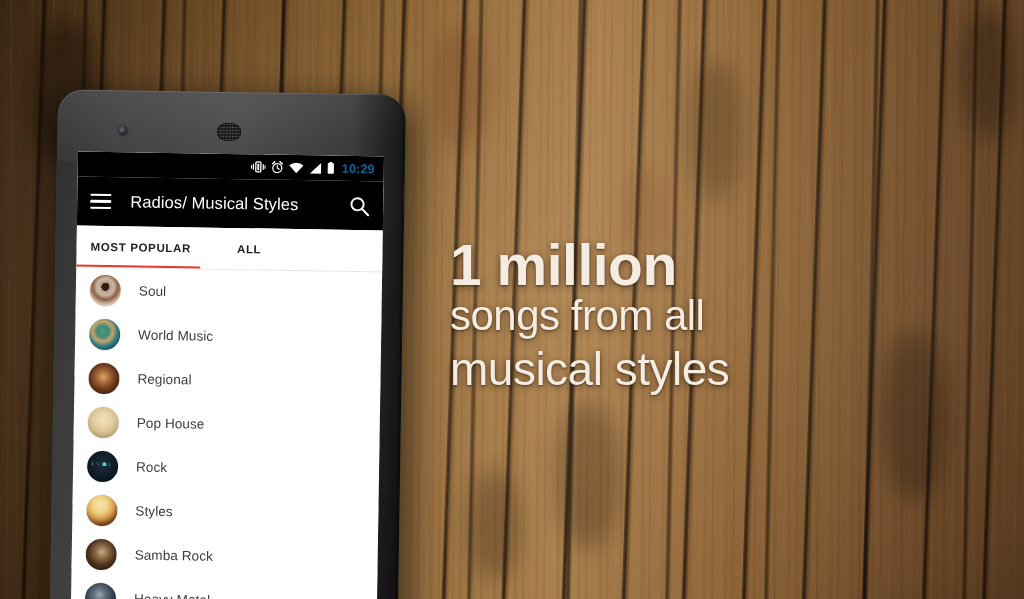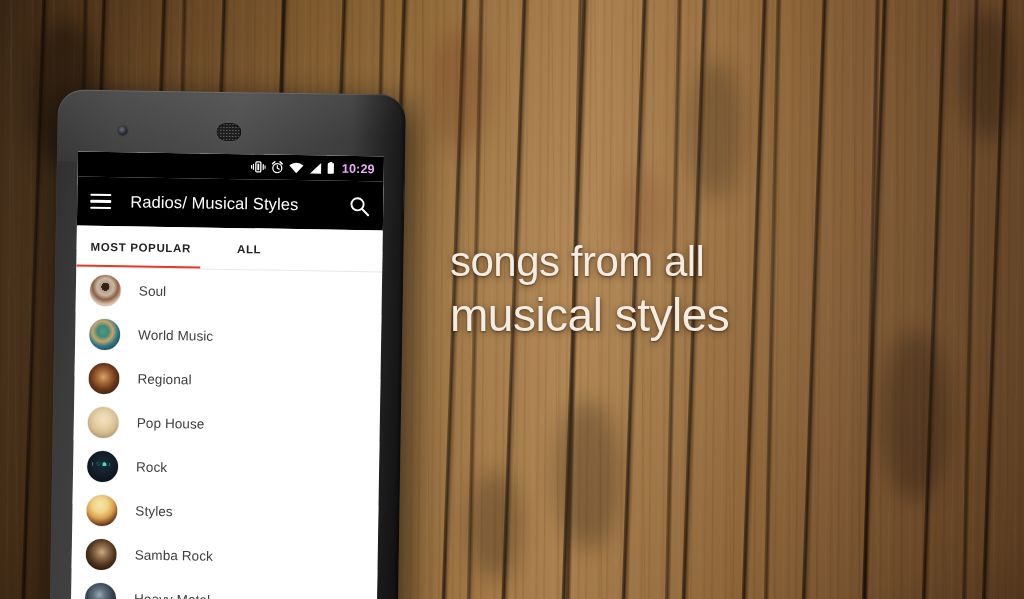--- a/index.html
+++ b/index.html
@@ -170,21 +170,21 @@
   }
 
   
   .status-bar {
     height:25px; background:#000;
     display:flex; align-items:center; justify-content:flex-end;
     padding:0 9px 0 0; gap:5px;
   }
   .sb-icon { display:block; }
   .sb-time {
-    color:#f0abfc; font-size:12.5px; font-weight:bold;
+    color:#0369a1; font-size:12.5px; font-weight:bold;
     letter-spacing:.2px; margin-left:2px;
   }
 
   
   .toolbar {
     height:49px; background:#000;
     display:flex; align-items:center; padding:0 13px;
   }
   .hamburger { width:21px; display:flex; flex-direction:column; gap:4px; cursor:pointer; }
   .hamburger i { display:block; height:2.2px; background:#fff; border-radius:1px; }
@@ -248,20 +248,21 @@
     <div class="blotch" style="left:690px; top:60px;  width:52px; height:140px; background:rgba(26,13,4,.36);"></div>
     <div class="blotch" style="left:880px; top:330px; width:70px; height:170px; background:rgba(20,10,3,.44);"></div>
     <div class="blotch" style="left:960px; top:10px;  width:56px; height:130px; background:rgba(18,9,3,.46);"></div>
     <div class="blotch" style="left:620px; top:170px; width:46px; height:90px;  background:rgba(110,48,18,.26);"></div>
     <div class="blotch" style="left:470px; top:470px; width:50px; height:110px; background:rgba(24,12,4,.38);"></div>
   </div>
   <div class="vignette"></div>
 </div>
 
 <div id="headline" style="color: rgb(244, 236, 225);">
+  <div class="hl-1">1 million</div>
   <div class="hl-2">songs from all</div>
   <div class="hl-3">musical styles</div>
 </div>
 
 <div id="phone">
   <div class="phone-shadow"></div>
   <div class="phone-body">
     <div class="bezel-gloss"></div>
     <div class="bezel-dark-right"></div>
     <div class="front-camera"></div>

